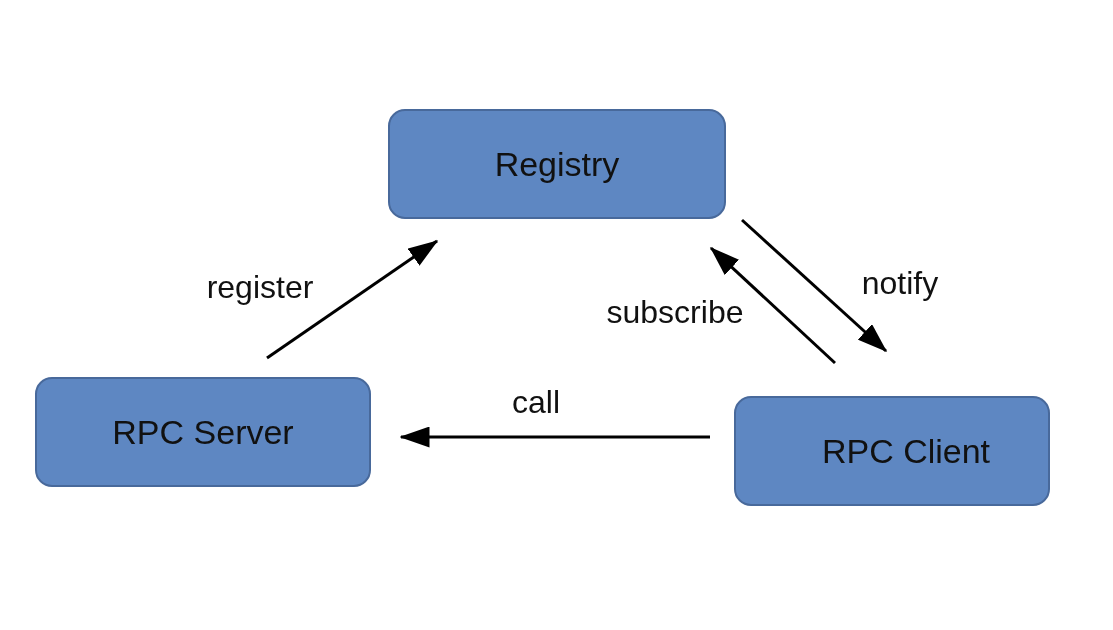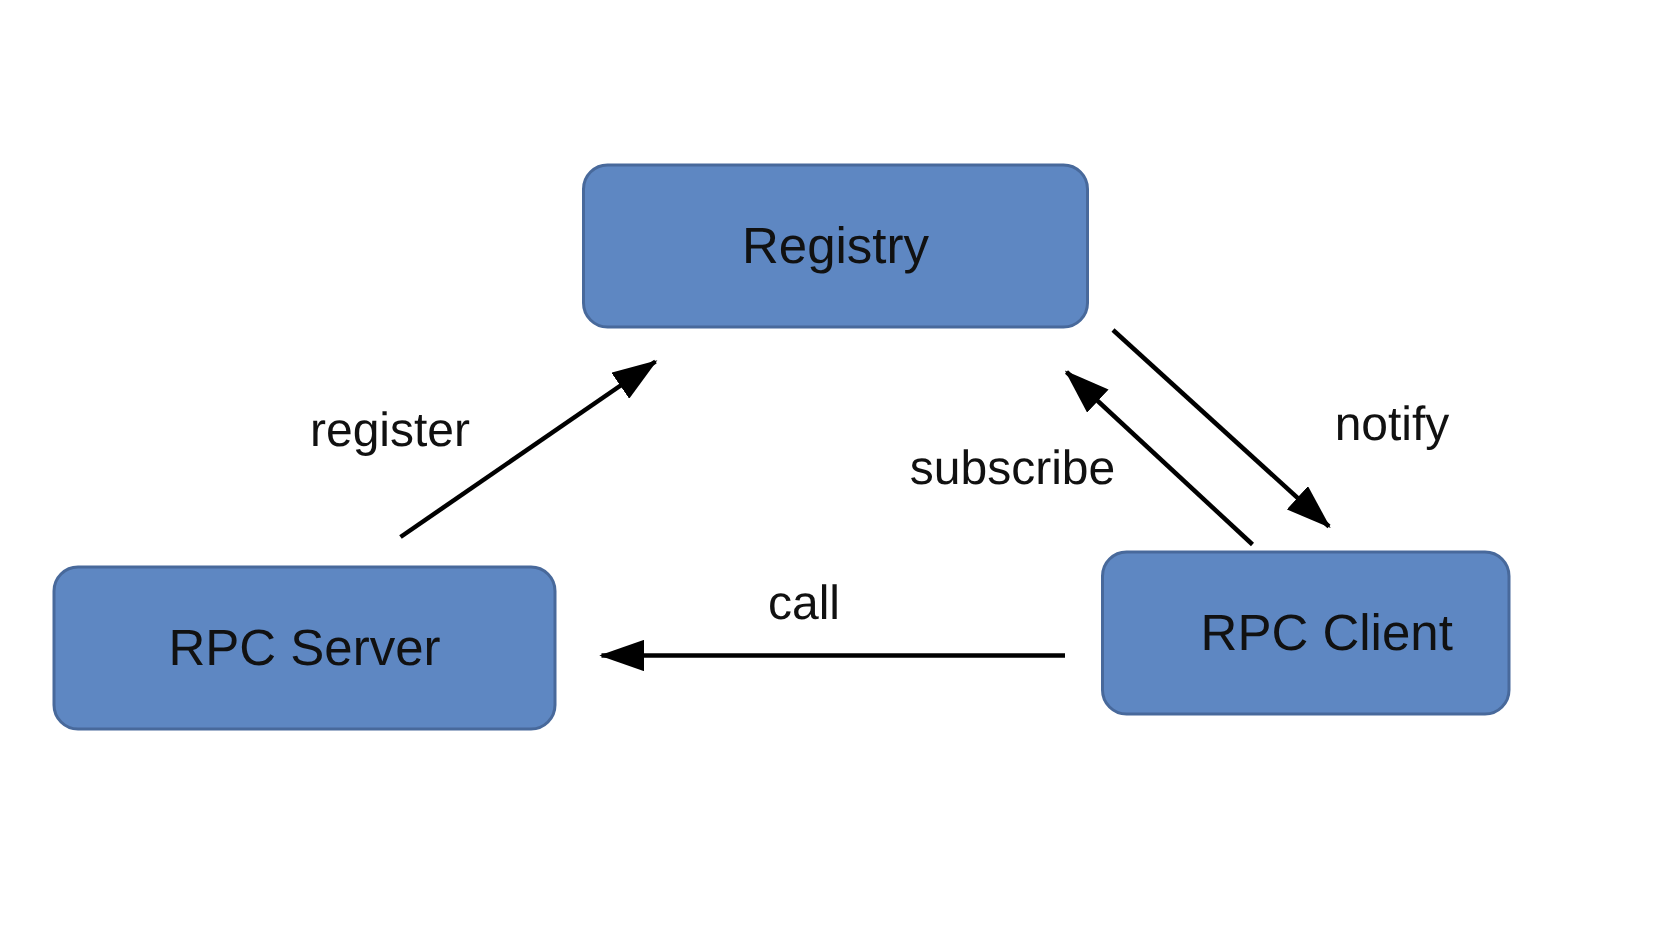--- a/index.html
+++ b/index.html
@@ -50,25 +50,25 @@
   .edge-label {
     position: absolute;
     transform: translate(-50%, -50%);
     font-size: 32px;
     color: var(--text-color);
     white-space: nowrap;
   }
   
   #node-registry   { left: 388px; top: 109px; width: 338px; height: 110px; }
   #node-rpc-server { left: 35px;  top: 377px; width: 336px; height: 110px; }
-  #node-rpc-client { left: 734px; top: 367px; width: 273px; height: 110px; padding-left: 28px; }
+  #node-rpc-client { left: 734px; top: 396px; width: 316px; height: 110px; padding-left: 28px; }
   
   #label-register  { left: 260px; top: 287px; }
   #label-subscribe { left: 675px; top: 312px; }
-  #label-notify    { left: 900px; top: 283px; margin-left: 28px; }
+  #label-notify    { left: 900px; top: 283px; }
   #label-call      { left: 536px; top: 402px; }
 </style>
 </head>
 <body>
 
 <div class="canvas">
 
   <svg class="edges" viewBox="0 0 1113 630" xmlns="http://www.w3.org/2000/svg">
     <defs>
       <marker id="ah" markerWidth="10" markerHeight="7" refX="9.5" refY="3.5" orient="auto" markerUnits="strokeWidth">

